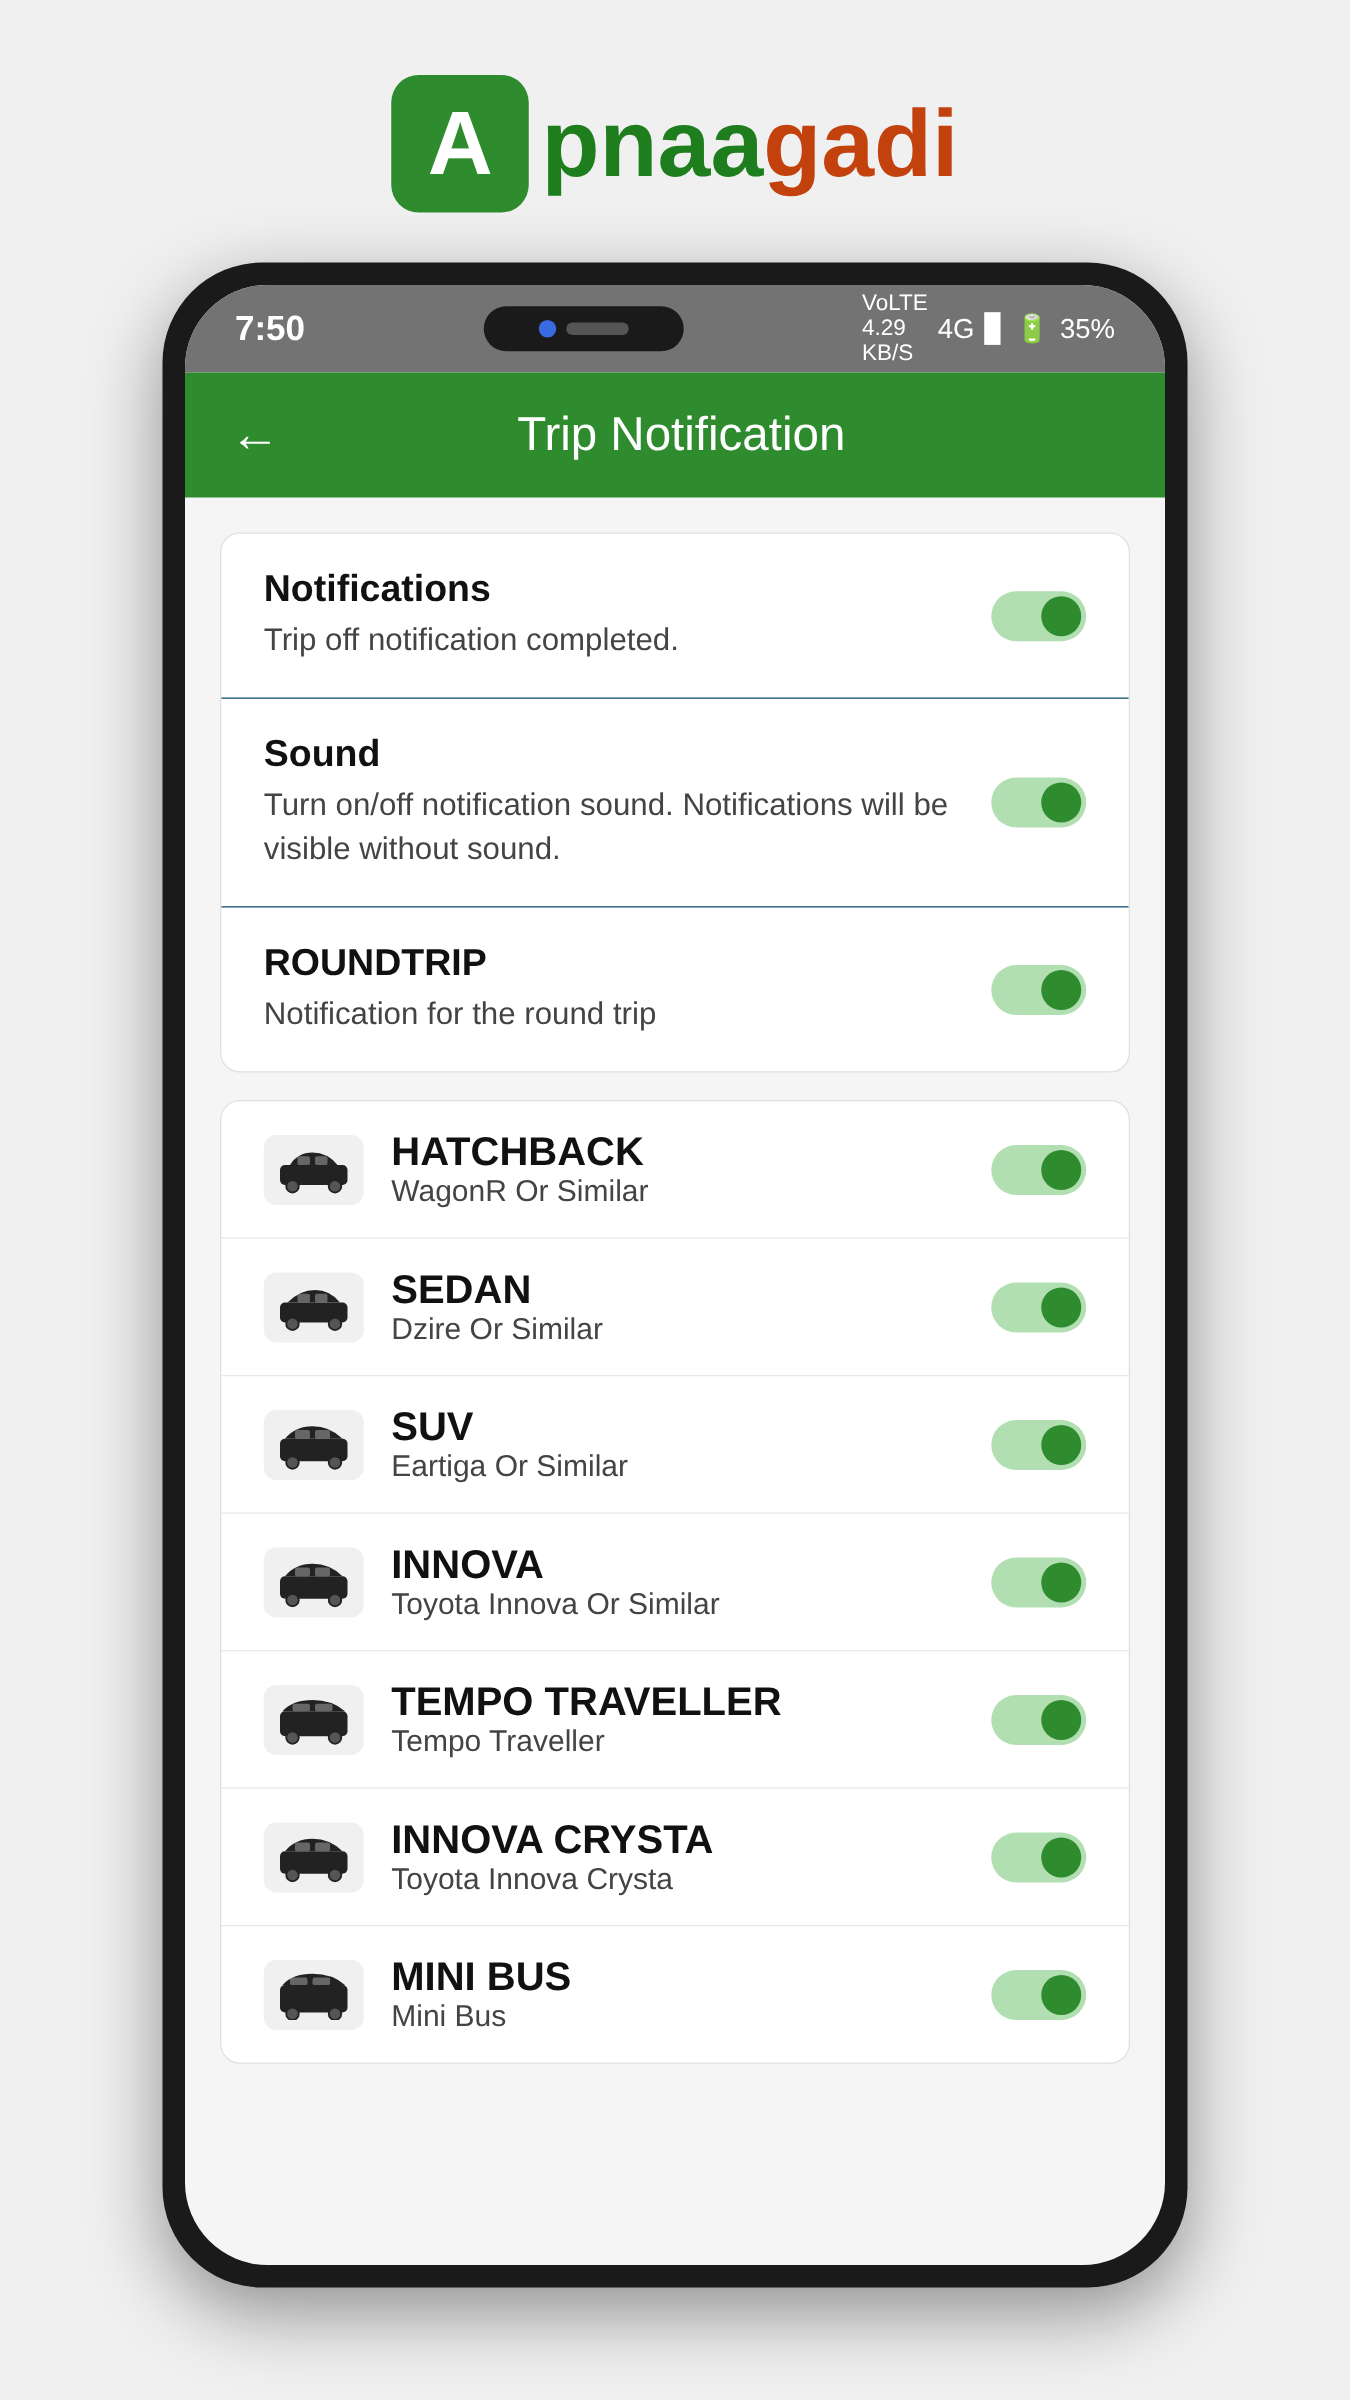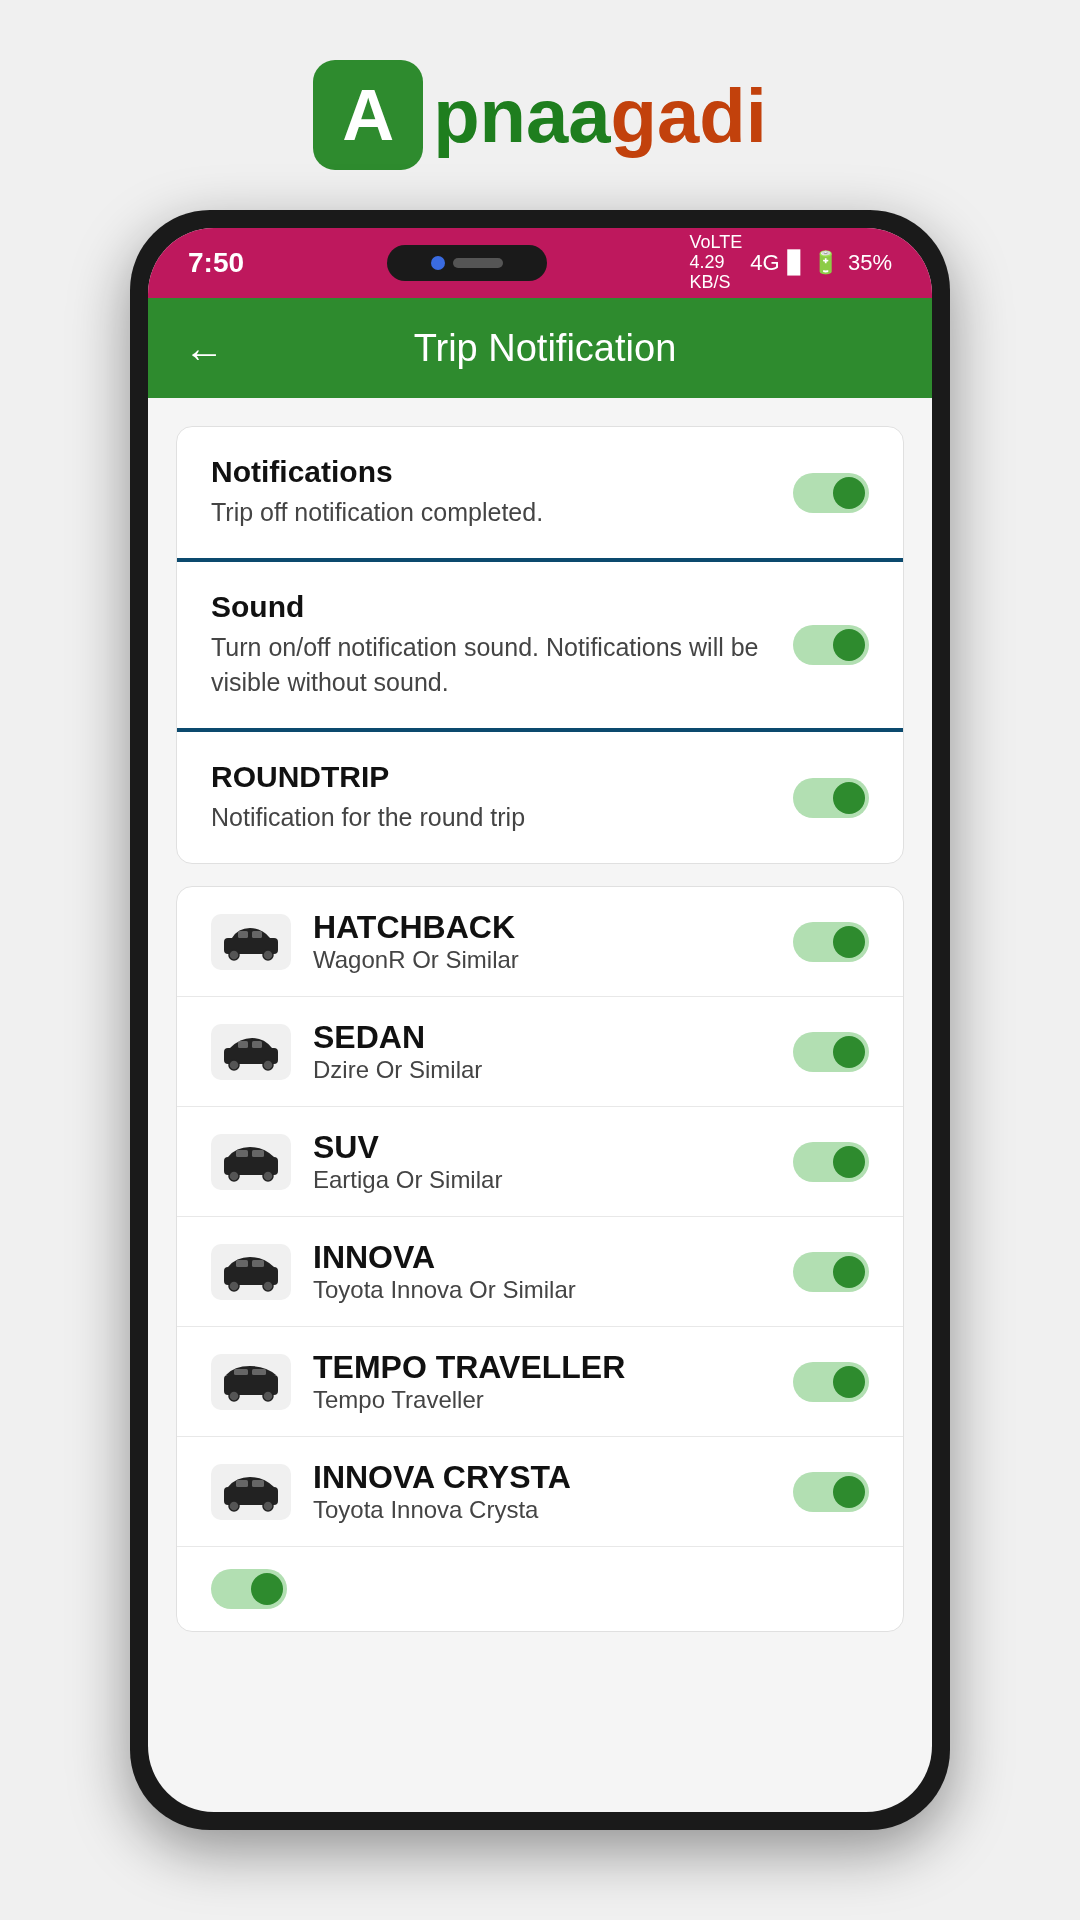--- a/index.html
+++ b/index.html
@@ -66,21 +66,21 @@
       height: 100%;
       background: #f5f5f5;
       border-radius: 66px;
       overflow: hidden;
       display: flex;
       flex-direction: column;
     }
 
     
     .status-bar {
-      background: #be185d;
+      background: #737373;
       height: 70px;
       display: flex;
       align-items: center;
       justify-content: space-between;
       padding: 0 40px;
       flex-shrink: 0;
     }
 
     .status-time {
       color: white;
@@ -166,21 +166,21 @@
       border: 1.5px solid #e0e0e0;
       overflow: hidden;
     }
 
     
     .setting-row {
       padding: 28px 34px;
       display: flex;
       align-items: center;
       justify-content: space-between;
-      border-bottom: 4px solid #0c4a6e;
+      border-bottom: 1px solid #0c4a6e;
     }
 
     .setting-row:last-child {
       border-bottom: none;
     }
 
     .setting-text { flex: 1; margin-right: 20px; }
 
     .setting-title {
       font-size: 30px;
@@ -446,20 +446,36 @@
             </div>
             <div class="vehicle-text">
               <div class="vehicle-title">INNOVA CRYSTA</div>
               <div class="vehicle-sub">Toyota Innova Crysta</div>
             </div>
           </div>
           <div class="toggle"></div>
         </div>
 
         <div class="vehicle-row">
+          <div class="vehicle-left">
+            <div class="car-icon-wrap">
+              <svg class="car-svg" viewBox="0 0 62 40" fill="none" xmlns="http://www.w3.org/2000/svg">
+                <rect x="4" y="12" width="54" height="22" rx="4" fill="#222"></rect>
+                <path d="M6 12 Q14 3 30 3 Q46 3 56 12Z" fill="#222"></path>
+                <circle cx="14" cy="35" r="5" fill="#555" stroke="#222" stroke-width="1.5"></circle>
+                <circle cx="48" cy="35" r="5" fill="#555" stroke="#222" stroke-width="1.5"></circle>
+                <rect x="12" y="6" width="14" height="6" rx="1.5" fill="#aaa" opacity="0.5"></rect>
+                <rect x="30" y="6" width="14" height="6" rx="1.5" fill="#aaa" opacity="0.5"></rect>
+              </svg>
+            </div>
+            <div class="vehicle-text">
+              <div class="vehicle-title">MINI BUS</div>
+              <div class="vehicle-sub">Mini Bus</div>
+            </div>
+          </div>
           <div class="toggle"></div>
         </div>
 
       </div>
 
     </div>
   </div>
 </div>
 
 </body></html>

